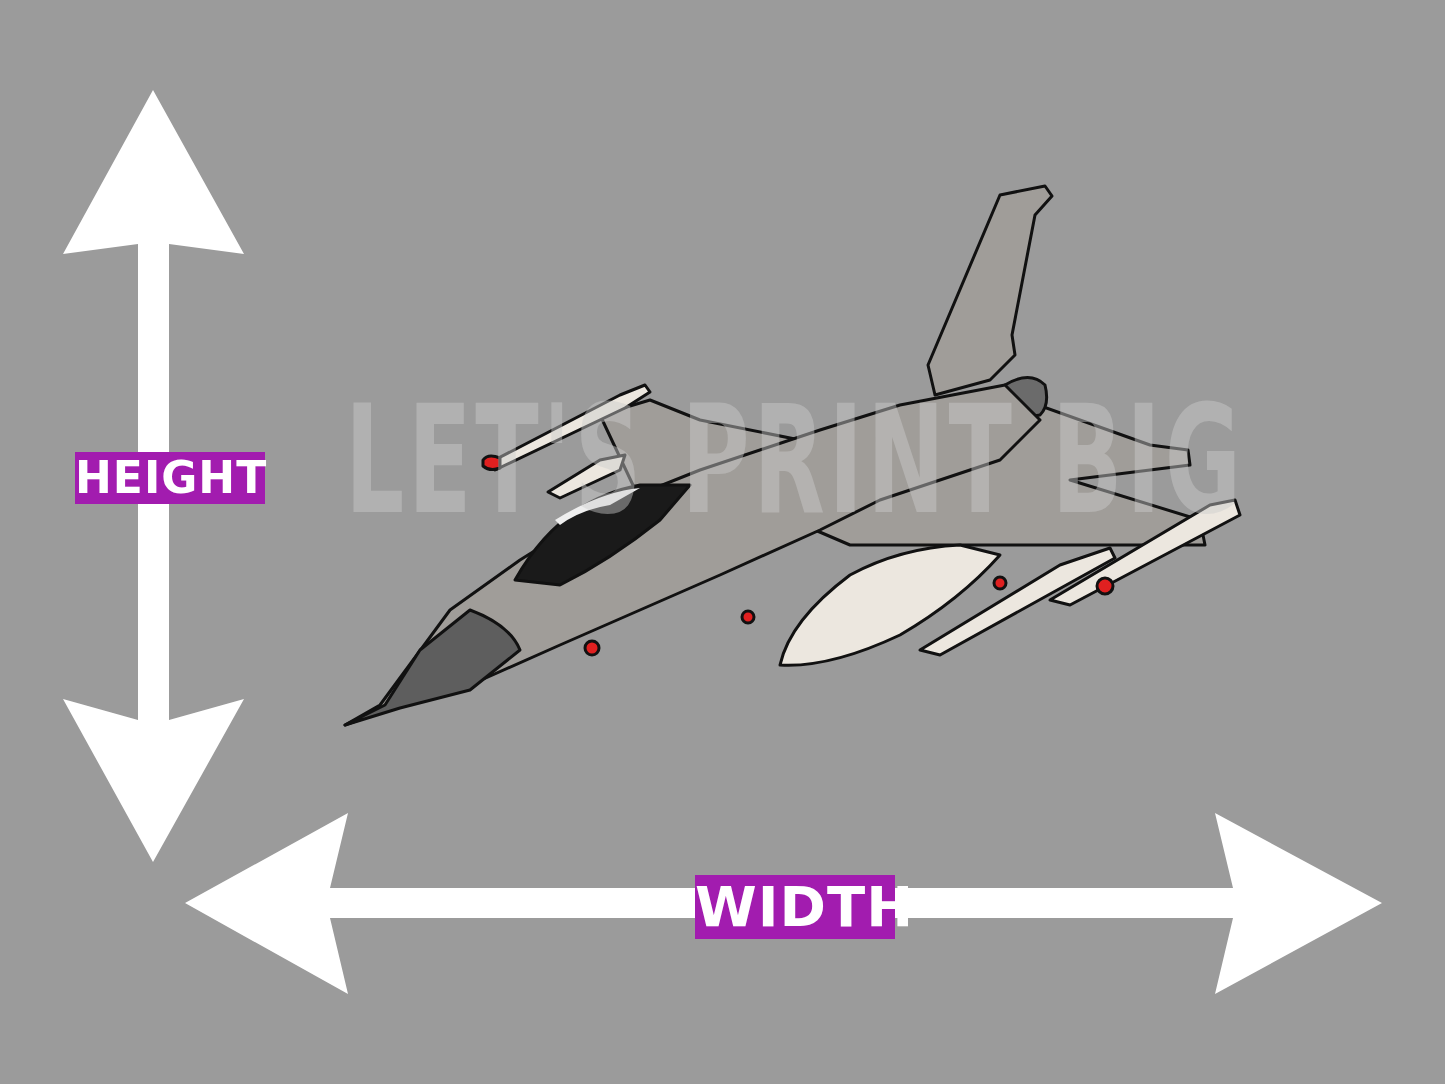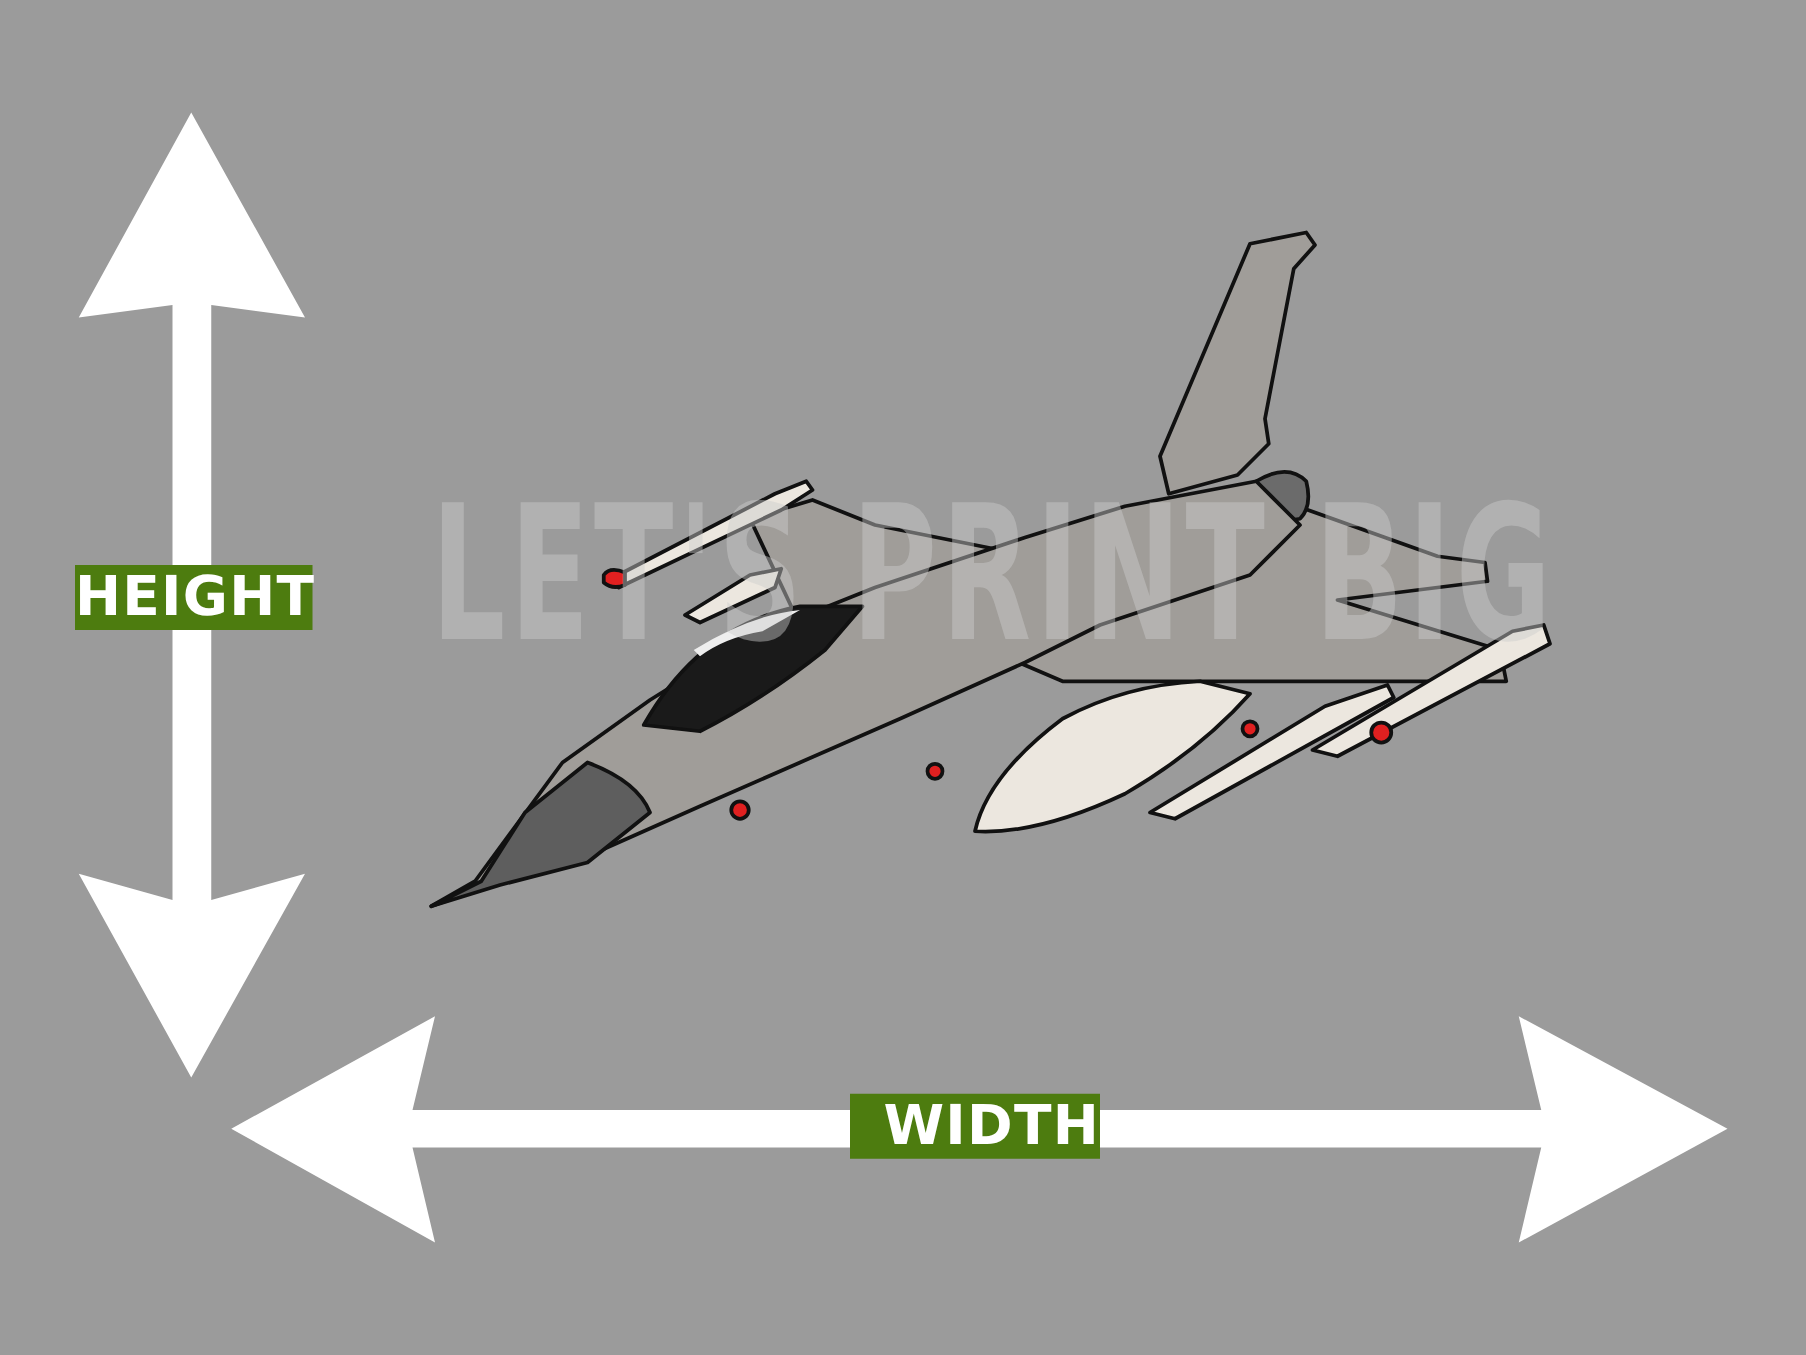--- a/index.html
+++ b/index.html
@@ -1,20 +1,20 @@
 <!DOCTYPE html>
 <html><head>
 <meta charset="utf-8">
 <style>
   html,body{margin:0;padding:0;}
   body{width:1445px;height:1084px;background:#9b9b9b;position:relative;overflow:hidden;font-family:"DejaVu Sans",sans-serif;}
   .layer{position:absolute;left:0;top:0;width:1445px;height:1084px;}
-  .label{position:absolute;color:#fff;font-family:"DejaVu Sans",sans-serif;font-weight:bold;letter-spacing:1px;background:#4d7c0f;text-align:right;line-height:1;}
+  .label{position:absolute;color:#fff;font-family:"DejaVu Sans",sans-serif;font-weight:bold;letter-spacing:1px;background:#a21caf;text-align:center;line-height:1;margin-left:15px;}
   .height-label{left:60px;top:452px;width:190px;font-size:44px;padding:4px 0;}
-  .width-label{left:680px;top:875px;width:200px;font-size:44px;padding:4px 0;}
+  .width-label{left:680px;top:875px;width:200px;font-size:56px;padding:4px 0;}
   .watermark{position:absolute;left:345px;top:385px;width:900px;text-align:center;font-family:"DejaVu Sans",sans-serif;font-weight:bold;font-size:150px;color:rgba(205,205,205,0.45);transform:scaleX(0.62);transform-origin:left top;white-space:nowrap;letter-spacing:6px;line-height:1;width:1450px;}
 </style>
 </head>
 <body>
 
 <svg class="layer" viewBox="0 0 1445 1084" width="1445" height="1084">
 
   <g fill="#ffffff">
     <polygon points="153,90 244,254 169,244 169,720 244,699 153,862 63,699 138,720 138,244 63,254"></polygon>
   </g>

